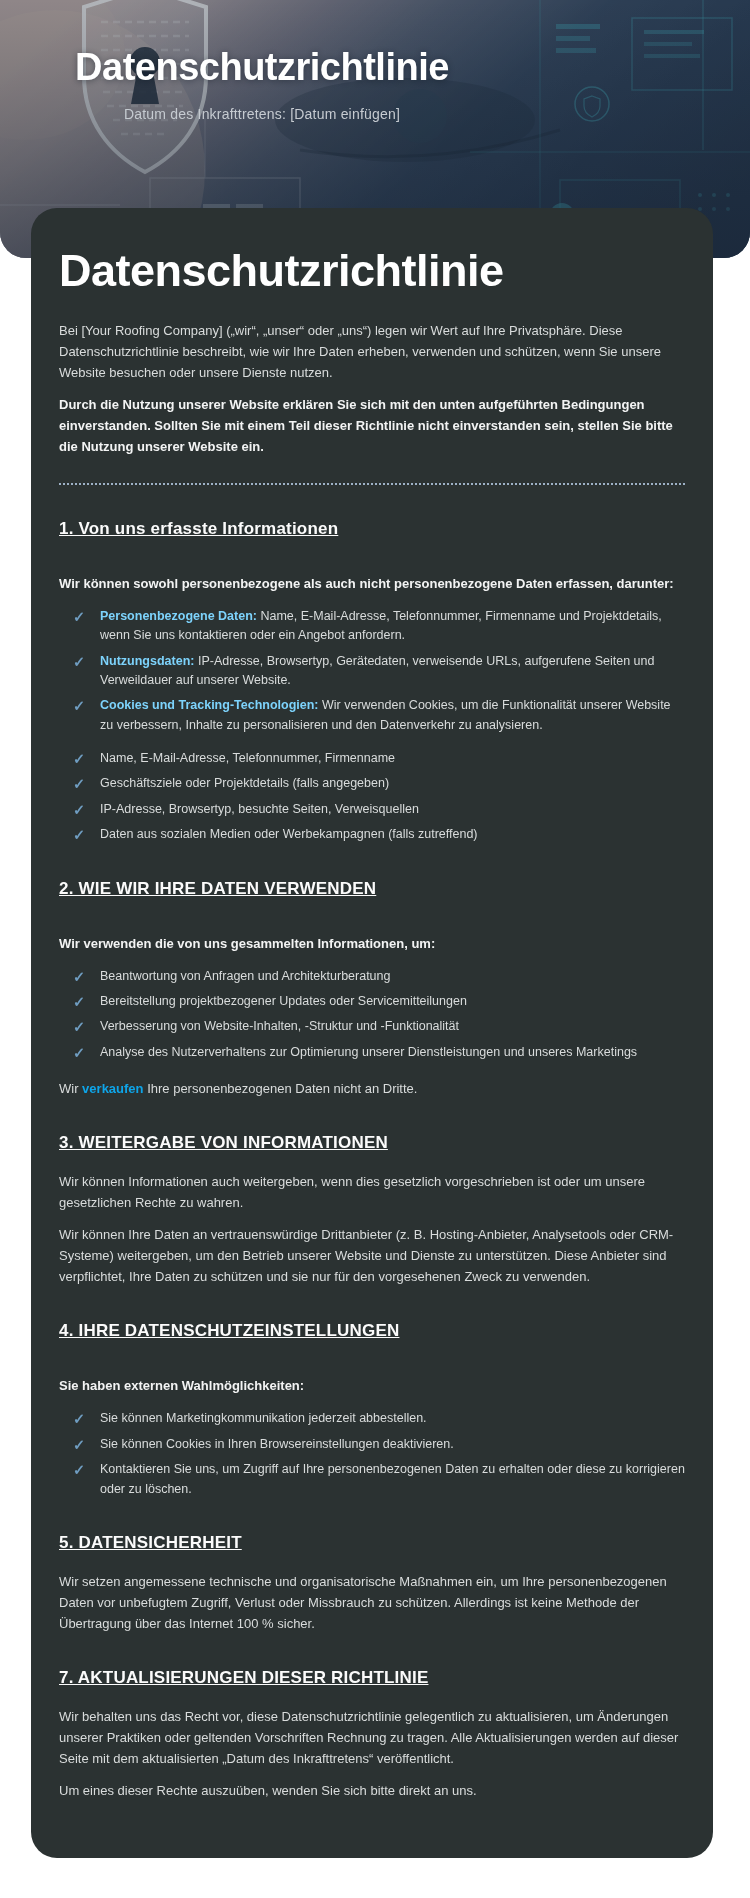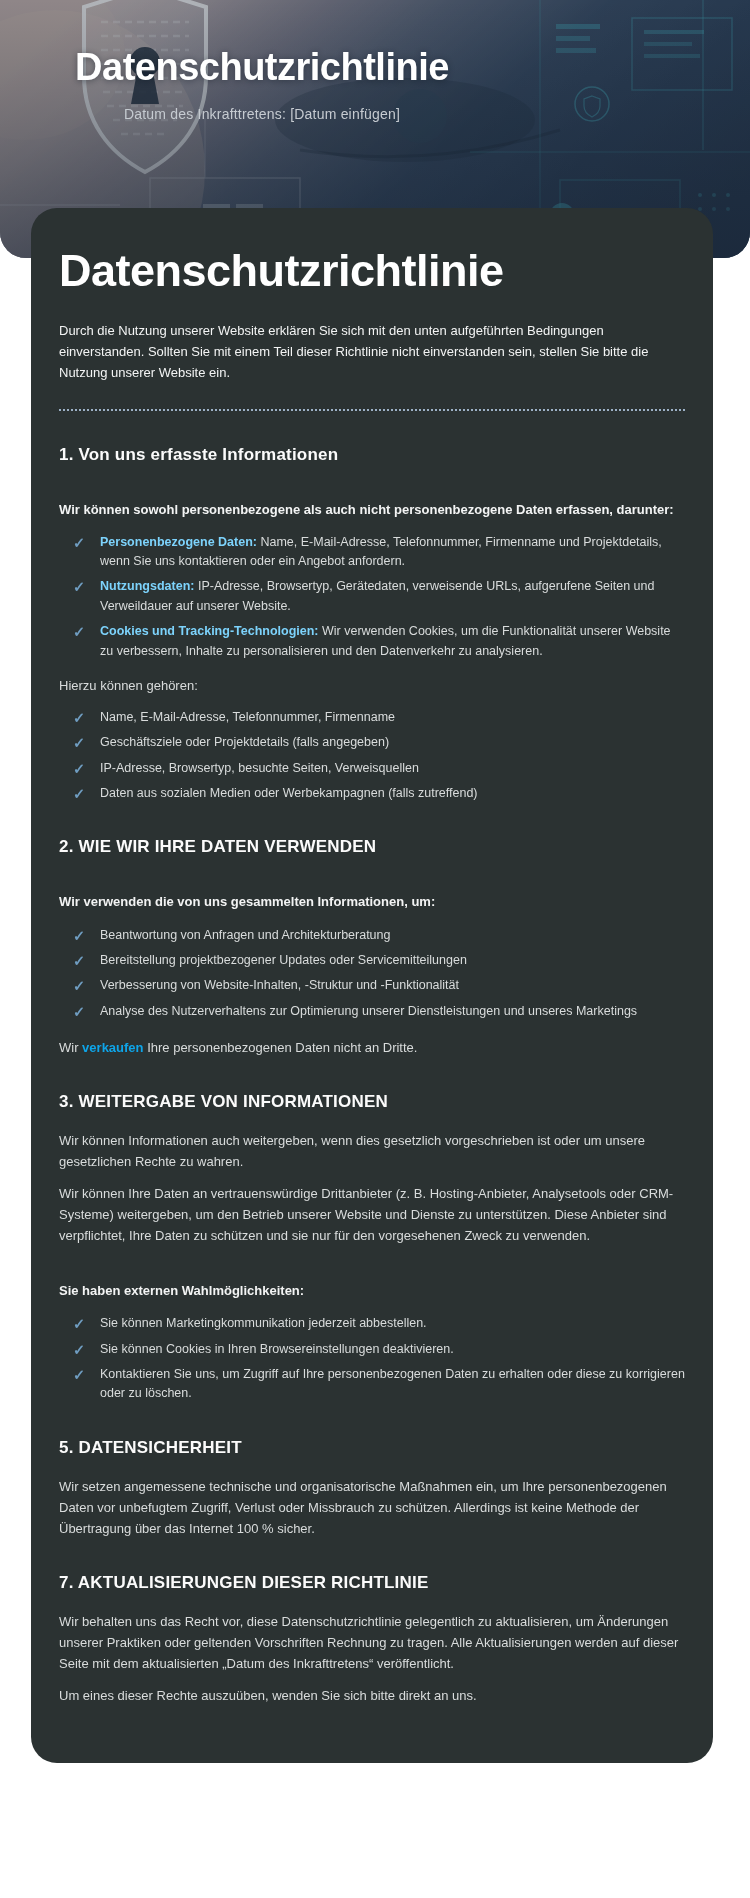--- a/index.html
+++ b/index.html
@@ -10,25 +10,25 @@
   .hero svg{position:absolute;inset:0;display:block;}
   .hero-text{position:absolute;top:46px;left:0;width:524px;text-align:center;color:#ffffff;z-index:3;}
   .hero-title{font-size:38px;font-weight:bold;letter-spacing:-.5px;line-height:1.15;text-shadow:0 1px 6px rgba(10,20,30,.45);}
   .hero-subtitle{margin-top:16px;font-size:14px;color:#c6cbd1;letter-spacing:.2px;}
 
   
   .card{position:relative;z-index:2;margin:-50px 37px 36px 31px;background:#2b3232;border-radius:26px;
         padding:28px 28px 46px 28px;color:#d9dcdc;}
   .card h1{margin:10px 0 24px;font-size:45px;line-height:1.1;font-weight:bold;color:#ffffff;letter-spacing:-.5px;}
   p{margin:0 0 11px;font-size:13px;line-height:1.62;}
-  p.em{font-weight:normal;color:#f3f4f4;}
+  p.em{font-weight:bold;color:#f3f4f4;}
   .divider{height:0;border-top:2px dotted #9db1c6;margin:26px 0 6px;}
 
   .sec{margin-top:34px;}
-  .sec h2{margin:0 0 18px;font-size:17px;font-weight:bold;color:#fbfbfb;letter-spacing:.2px;}
+  .sec h2{margin:0 0 18px;font-size:17px;font-weight:bold;color:#fbfbfb;letter-spacing:.2px;text-decoration:underline;}
   .lead{font-weight:bold;color:#f3f4f4;margin-bottom:13px;margin-top:34px;}
 
   ul.checks{list-style:none;margin:12px 0 14px;padding:0 0 0 14px;}
   ul.checks li{position:relative;padding-left:27px;margin:6px 0;font-size:12.5px;line-height:1.55;}
   ul.checks .check{position:absolute;left:0;top:-1px;color:#6f9dc1;font-weight:bold;font-size:14.5px;}
   ul.checks b{color:#7dd3fc;}
 </style>
 </head>
 <body>
 
@@ -120,33 +120,33 @@
   <div class="hero-text">
     <div class="hero-title">Datenschutzrichtlinie</div>
     <div class="hero-subtitle">Datum des Inkrafttretens: [Datum einfügen]</div>
   </div>
 </header>
 
 <main class="card">
 
   <h1>Datenschutzrichtlinie</h1>
 
+  <p>Bei [Your Roofing Company] („wir“, „unser“ oder „uns“) legen wir Wert auf Ihre Privatsphäre. Diese Datenschutzrichtlinie beschreibt, wie wir Ihre Daten erheben, verwenden und schützen, wenn Sie unsere Website besuchen oder unsere Dienste nutzen.</p>
   <p class="em">Durch die Nutzung unserer Website erklären Sie sich mit den unten aufgeführten Bedingungen einverstanden. Sollten Sie mit einem Teil dieser Richtlinie nicht einverstanden sein, stellen Sie bitte die Nutzung unserer Website ein.</p>
 
   <div class="divider"></div>
 
   <section class="sec">
     <h2>1. Von uns erfasste Informationen</h2>
     <p class="lead">Wir können sowohl personenbezogene als auch nicht personenbezogene Daten erfassen, darunter:</p>
     <ul class="checks">
       <li><span class="check">✓</span><b>Personenbezogene Daten:</b><span> Name, E-Mail-Adresse, Telefonnummer, Firmenname und Projektdetails, wenn Sie uns kontaktieren oder ein Angebot anfordern.</span></li>
       <li><span class="check">✓</span><b>Nutzungsdaten:</b><span> IP-Adresse, Browsertyp, Gerätedaten, verweisende URLs, aufgerufene Seiten und Verweildauer auf unserer Website.</span></li>
       <li><span class="check">✓</span><b>Cookies und Tracking-Technologien:</b><span> Wir verwenden Cookies, um die Funktionalität unserer Website zu verbessern, Inhalte zu personalisieren und den Datenverkehr zu analysieren.</span></li>
     </ul>
-    <p>Hierzu können gehören:</p>
     <ul class="checks">
       <li><span class="check">✓</span><span>Name, E-Mail-Adresse, Telefonnummer, Firmenname</span></li>
       <li><span class="check">✓</span><span>Geschäftsziele oder Projektdetails (falls angegeben)</span></li>
       <li><span class="check">✓</span><span>IP-Adresse, Browsertyp, besuchte Seiten, Verweisquellen</span></li>
       <li><span class="check">✓</span><span>Daten aus sozialen Medien oder Werbekampagnen (falls zutreffend)</span></li>
     </ul>
   </section>
 
   <section class="sec">
     <h2>2. WIE WIR IHRE DATEN VERWENDEN</h2>
@@ -160,20 +160,21 @@
     <p style="margin-top:16px;"><span>Wir </span><b style="color:#0ea5e9">verkaufen</b><span> Ihre personenbezogenen Daten nicht an Dritte.</span></p>
   </section>
 
   <section class="sec">
     <h2>3. WEITERGABE VON INFORMATIONEN</h2>
     <p>Wir können Informationen auch weitergeben, wenn dies gesetzlich vorgeschrieben ist oder um unsere gesetzlichen Rechte zu wahren.</p>
     <p style="margin-bottom:20px;">Wir können Ihre Daten an vertrauenswürdige Drittanbieter (z. B. Hosting-Anbieter, Analysetools oder CRM-Systeme) weitergeben, um den Betrieb unserer Website und Dienste zu unterstützen. Diese Anbieter sind verpflichtet, Ihre Daten zu schützen und sie nur für den vorgesehenen Zweck zu verwenden.</p>
   </section>
 
   <section class="sec">
+    <h2>4. IHRE DATENSCHUTZEINSTELLUNGEN</h2>
     <p class="lead">Sie haben externen Wahlmöglichkeiten:</p>
     <ul class="checks">
       <li><span class="check">✓</span><span>Sie können Marketingkommunikation jederzeit abbestellen.</span></li>
       <li><span class="check">✓</span><span>Sie können Cookies in Ihren Browsereinstellungen deaktivieren.</span></li>
       <li><span class="check">✓</span><span>Kontaktieren Sie uns, um Zugriff auf Ihre personenbezogenen Daten zu erhalten oder diese zu korrigieren oder zu löschen.</span></li>
     </ul>
   </section>
 
   <section class="sec">
     <h2>5. DATENSICHERHEIT</h2>

